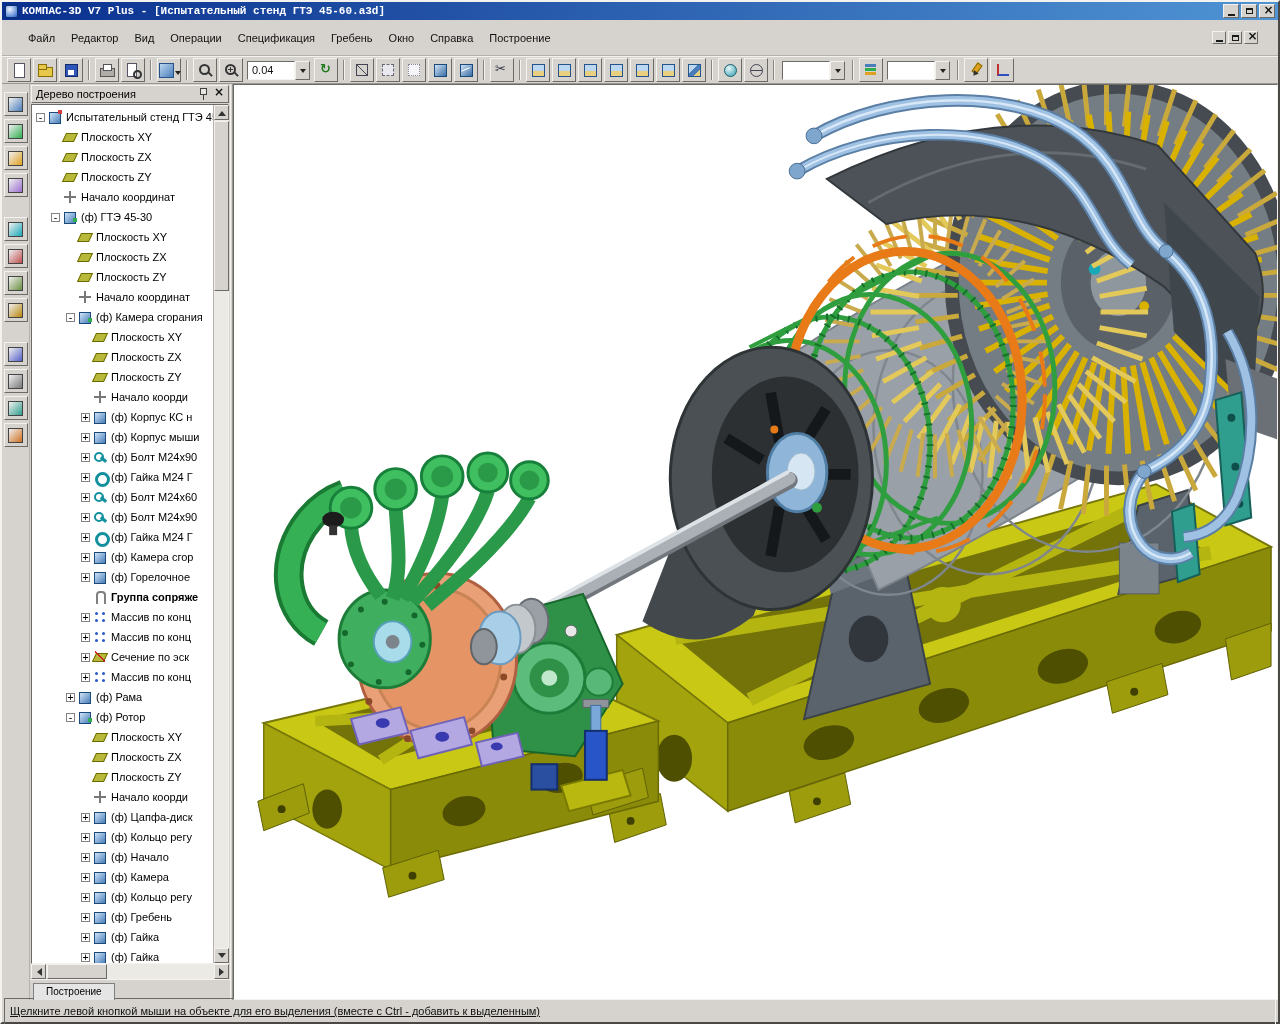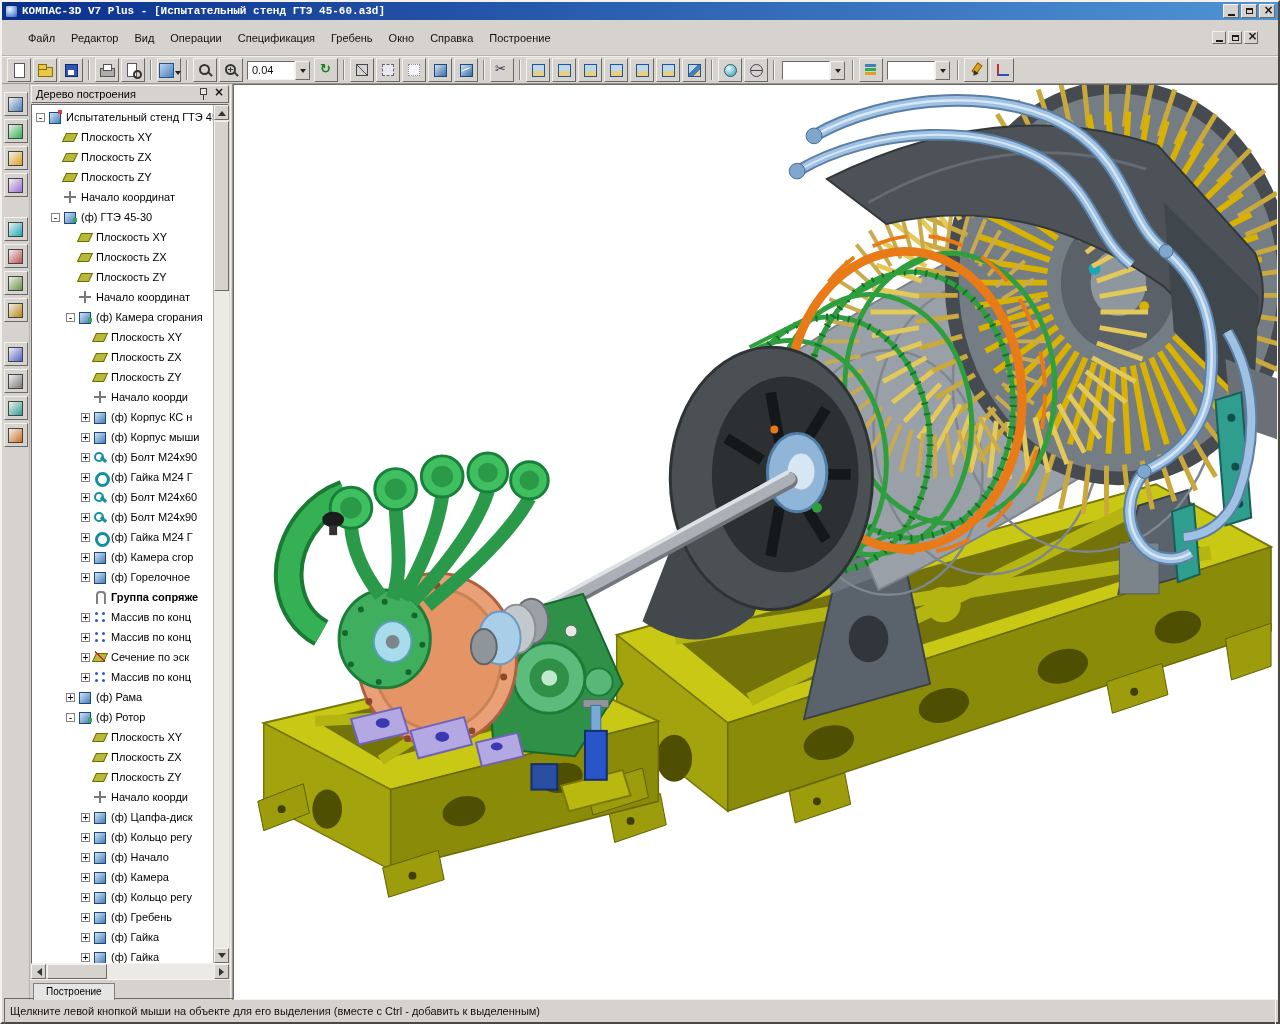--- a/index.html
+++ b/index.html
@@ -139,21 +139,21 @@
   .tab-strip{height:21px;flex:none;display:flex;align-items:flex-end;padding-left:3px;border-top:1px solid #f4f2ee;}
   .tab{font-size:10px;padding:2px 12px 3px;background:#e5e5e5;border:1px solid #808080;border-bottom:none;position:relative;top:0px;}
   .splitter{width:3px;flex:none;background:var(--chrome,#d6d3ce);border-left:1px solid #f4f2ee;border-right:1px solid #9a9792;}
   
   .viewport{flex:1;position:relative;background:var(--viewport-bg,#fff);
     border:1px solid;border-color:#6c6a66 #f4f2ee #f4f2ee #6c6a66;min-width:0;}
   .viewport svg{position:absolute;inset:0;width:100%;height:100%;}
   
   .statusbar{height:22px;flex:none;display:flex;align-items:center;padding:1px 2px;}
   .status-inner{flex:1;height:27px;display:flex;align-items:center;padding:0 5px;font-size:11px;color:#111;
-    border:1px solid;border-color:#6c6a66 #f4f2ee #f4f2ee #6c6a66;white-space:nowrap;overflow:hidden;}
+    border:1px solid;border-color:#6c6a66 #f4f2ee #f4f2ee #6c6a66;white-space:nowrap;overflow:hidden;text-decoration:underline;}
 </style>
 </head>
 <body>
 
 <div class="window">
 
   <div class="titlebar">
     <div class="title-icon"></div>
     <span class="title-text">КОМПАС-3D V7 Plus - [Испытательный стенд ГТЭ 45-60.a3d]</span>
     <div class="win-btns">

